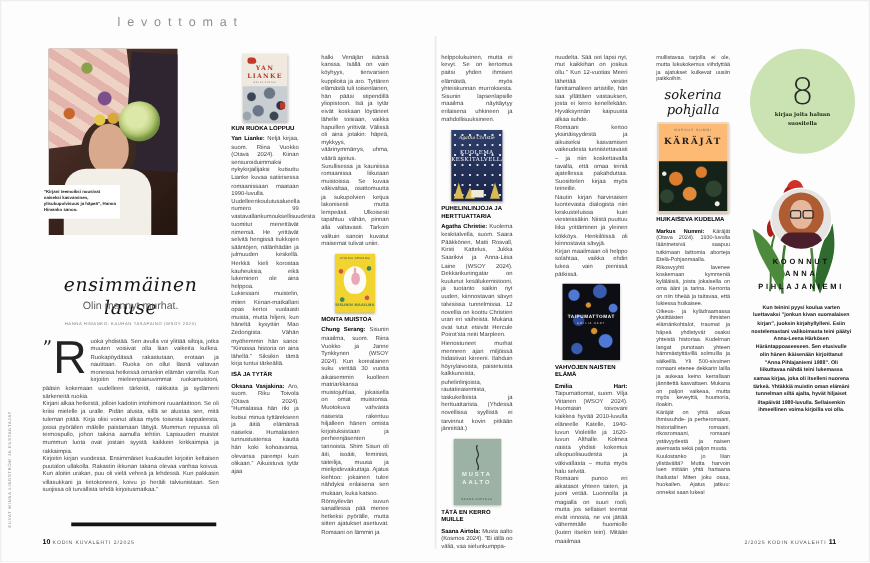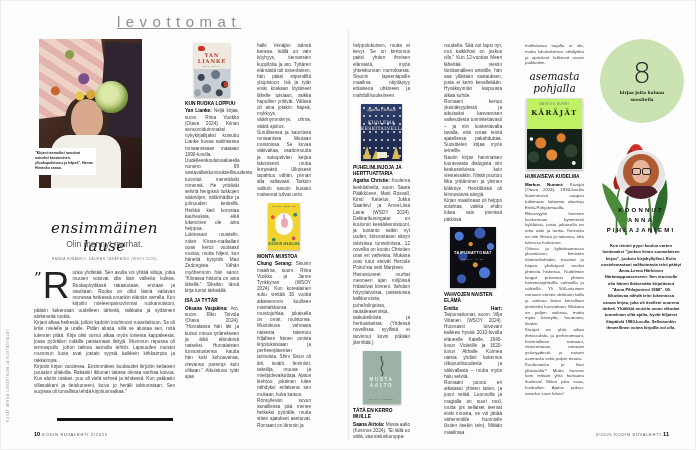--- a/index.html
+++ b/index.html
@@ -1,20 +1,20 @@
 <!DOCTYPE html>
 <html><head>
 <meta charset="utf-8">
 <style>
   html,body{margin:0;padding:0;background:#fff;}
   .spread{position:relative;width:696px;height:450px;background:#fdfdfd;font-family:"Liberation Sans",sans-serif;color:#3a3a3a;overflow:hidden;border:1px solid #eee;box-sizing:border-box;}
   .fold{position:absolute;left:346px;top:28px;bottom:10px;width:3px;background:linear-gradient(to right,rgba(0,0,0,0),rgba(0,0,0,0.07),rgba(0,0,0,0));}
 
   
-  .section-header{position:absolute;left:93px;top:12px;width:170px;text-align:center;font-size:15px;letter-spacing:5.5px;color:#8f8f8f;text-decoration:underline;}
+  .section-header{position:absolute;left:93px;top:12px;width:170px;text-align:left;font-size:10px;letter-spacing:5.5px;color:#8f8f8f;}
 
   
   .photo{position:absolute;left:38px;top:38px;width:103px;height:149px;background:linear-gradient(135deg,#5a3a30 0%,#3a241d 55%,#241510 100%);overflow:hidden;}
   .painting-left{position:absolute;left:-8px;top:-10px;width:74px;height:86px;transform:rotate(-7deg);
     background-image:radial-gradient(circle at 70% 60%,#7a4f8a 0 5px,transparent 6px),radial-gradient(circle at 30% 70%,#c9652e 0 4px,transparent 5px),radial-gradient(circle at 55% 30%,#8aa04a 0 4px,transparent 5px),repeating-linear-gradient(40deg,#eed3c4 0 7px,#e2b4ac 7px 14px);}
   .painting-right{position:absolute;right:-12px;top:4px;width:52px;height:94px;transform:rotate(4deg);
     background-image:radial-gradient(circle at 40% 30%,#7b5a9a 0 6px,transparent 7px),radial-gradient(circle at 60% 60%,#c06a2a 0 5px,transparent 6px),radial-gradient(circle at 30% 75%,#b straight 0,transparent 0),radial-gradient(circle at 35% 80%,#a85a78 0 5px,transparent 6px);background-color:#2e2530;}
   .person-hair{position:absolute;left:26px;top:56px;width:44px;height:50px;border-radius:50%;background:#3c2a20;}
   .person-head{position:absolute;left:32px;top:60px;width:32px;height:40px;border-radius:50% 50% 46% 46%;background:#d8a98c;}
   .headpiece{position:absolute;left:30px;top:50px;width:36px;height:14px;border-radius:50%;background:radial-gradient(circle at 30% 50%,#e8c84a 0 4px,transparent 5px),radial-gradient(circle at 60% 40%,#d8a83a 0 4px,transparent 5px),radial-gradient(circle at 85% 60%,#c9b04e 0 3px,transparent 4px);}
@@ -86,21 +86,21 @@
   .cov-musta{width:38px;height:53px;background:#9cb2a4;}
   .ma-wave{display:block;margin:5px auto 1px;}
   .ma-title{text-align:center;font-size:4.6px;letter-spacing:1.6px;line-height:1.4;color:#eef1ec;font-weight:bold;}
   .ma-author{position:absolute;bottom:3px;width:100%;text-align:center;font-size:2.4px;letter-spacing:0.5px;color:#46514a;}
 
   .cov-taip{width:46px;height:61px;background-color:#0c0e13;
     background-image:radial-gradient(circle at 20% 15%,#4f79d6 0 4px,transparent 5px),radial-gradient(circle at 65% 10%,#3a5cb0 0 5px,transparent 6px),radial-gradient(circle at 88% 32%,#4f79d6 0 3px,transparent 4px),radial-gradient(circle at 28% 48%,#2c499c 0 4px,transparent 5px),radial-gradient(circle at 75% 75%,#4f79d6 0 5px,transparent 6px),radial-gradient(circle at 25% 85%,#3a5cb0 0 4px,transparent 5px),radial-gradient(circle at 55% 62%,#d9952b 0 2px,transparent 3px),radial-gradient(circle at 45% 28%,#d9952b 0 1.6px,transparent 2.6px);}
   .tai-title{position:absolute;top:24px;width:100%;text-align:center;font-size:3.7px;font-weight:bold;letter-spacing:0.5px;color:#fff;}
   .tai-author{position:absolute;top:31px;width:100%;text-align:center;font-size:2.2px;letter-spacing:0.8px;color:#cfcfcf;}
 
-  .cov-karajat{width:55px;height:70px;background:#bef264;border:0.5px solid #e2e0da;}
+  .cov-karajat{width:55px;height:70px;background:#fdba74;border:0.5px solid #e2e0da;}
   .kar-author{padding-top:4px;text-align:center;font-size:2.6px;letter-spacing:0.8px;color:#6b6b6b;}
   .kar-title{text-align:center;font-family:"DejaVu Serif",serif;font-weight:bold;font-size:7px;letter-spacing:1.5px;color:#1c1c1c;margin-top:1px;}
   .kar-bottom{position:absolute;left:0;bottom:0;width:100%;height:40px;background-color:#15221a;
     background-image:radial-gradient(circle at 25% 35%,#dd7e2f 0 5px,transparent 6px),radial-gradient(circle at 62% 22%,#dd7e2f 0 4px,transparent 5px),radial-gradient(circle at 45% 65%,#e08a3a 0 5px,transparent 6px),radial-gradient(circle at 80% 55%,#2e4430 0 6px,transparent 7px),radial-gradient(circle at 12% 70%,#2e4430 0 5px,transparent 6px),radial-gradient(circle at 85% 85%,#f2efe4 0 1.5px,transparent 2.4px),radial-gradient(circle at 8% 25%,#f2efe4 0 1.3px,transparent 2.2px);}
 
   
   .colF{position:absolute;left:597px;top:38px;width:86px;height:402px;text-align:center;}
   .promo-circle{position:absolute;left:2px;top:0;width:84px;height:84px;border-radius:50%;display:flex;flex-direction:column;align-items:center;justify-content:center;}
   .promo-number{font-family:"DejaVu Sans",sans-serif;font-weight:200;font-size:29px;line-height:1;color:#2a2a2a;}
   .promo-label{width:48px;font-family:"DejaVu Serif",serif;font-weight:bold;font-size:4.3px;line-height:1.4;color:#202a15;margin-top:2px;}
@@ -223,21 +223,21 @@
     </div>
     <div class="review">
       <h3 class="rev-title">VAHVOJEN NAISTEN ELÄMÄ</h3>
       <p class="rev-text"><b class="rev-author">Emilia Hart: </b><span>Taipumattomat, suom. Vilja Viitanen (WSOY 2024). </span><span class="pre">Huomasin toivovani kaikkea hyvää 2010-luvulla eläneelle Katelle, 1940-luvun Violetille ja 1620-luvun Althalle. Kolmea naista yhdisti kokemus ulkopuolisuudesta ja väkivallasta – mutta myös halu selvitä.
 Romaani punoo eri aikatasot yhteen taiten, ja juoni vetää. Luonnolla ja magialla on suuri rooli, mutta jos sellaiset teemat eivät innosta, ne voi jättää vähemmälle huomiolle (kuten itsekin tein). Mitään maailmaa</span></p>
     </div>
   </div>
 
   <div class="col colE">
     <p class="rev-text pre">mullistavaa tarjolla ei ole, mutta lukukokemus viihdyttää ja ajatukset kulkevat uusiin paikkoihin.</p>
-    <div class="script script-2">asemasta pohjalla</div>
+    <div class="script script-2">sokerina pohjalla</div>
     <div class="cover cov-karajat">
       <div class="kar-author">MARKUS NUMMI</div>
       <div class="kar-title">KÄRÄJÄT</div>
       <div class="kar-bottom"></div>
     </div>
     <div class="review">
       <h3 class="rev-title">HUIKAISEVA KUDELMA</h3>
       <p class="rev-text"><b class="rev-author">Markus Nummi: </b><span>Käräjät (Otava 2024). </span><span class="pre">1930-luvulla lääninetsivä saapuu tutkimaan laittomia aborteja Etelä-Pohjanmaalla. Rikosvyyhti lavenee koskemaan kymmeniä kyläläisiä, joista jokaisella on oma ääni ja tarina. Kerronta on niin tiheää ja taitavaa, että lukiessa huikaisee.
 Oikeus- ja kylädraamassa yksittäisten ihmisten elämänkohtalot, traumat ja häpeä yhdistyvät osaksi yhteistä historiaa. Kudelman langat punotaan yhteen hämmästyttävillä solmuilla ja säikeillä. Yli 500-sivuinen romaani etenee dekkarin lailla ja aukeaa keino kerrallaan jännitettä kasvattaen. Mukana on paljon vaikeaa, mutta myös keveyttä, huumoria, iloakin.
 Käräjät on yhtä aikaa ihmissuhde- ja perheromaani, historiallinen romaani, rikosromaani, romaani ystävyydestä ja naisen asemasta sekä paljon muuta.

